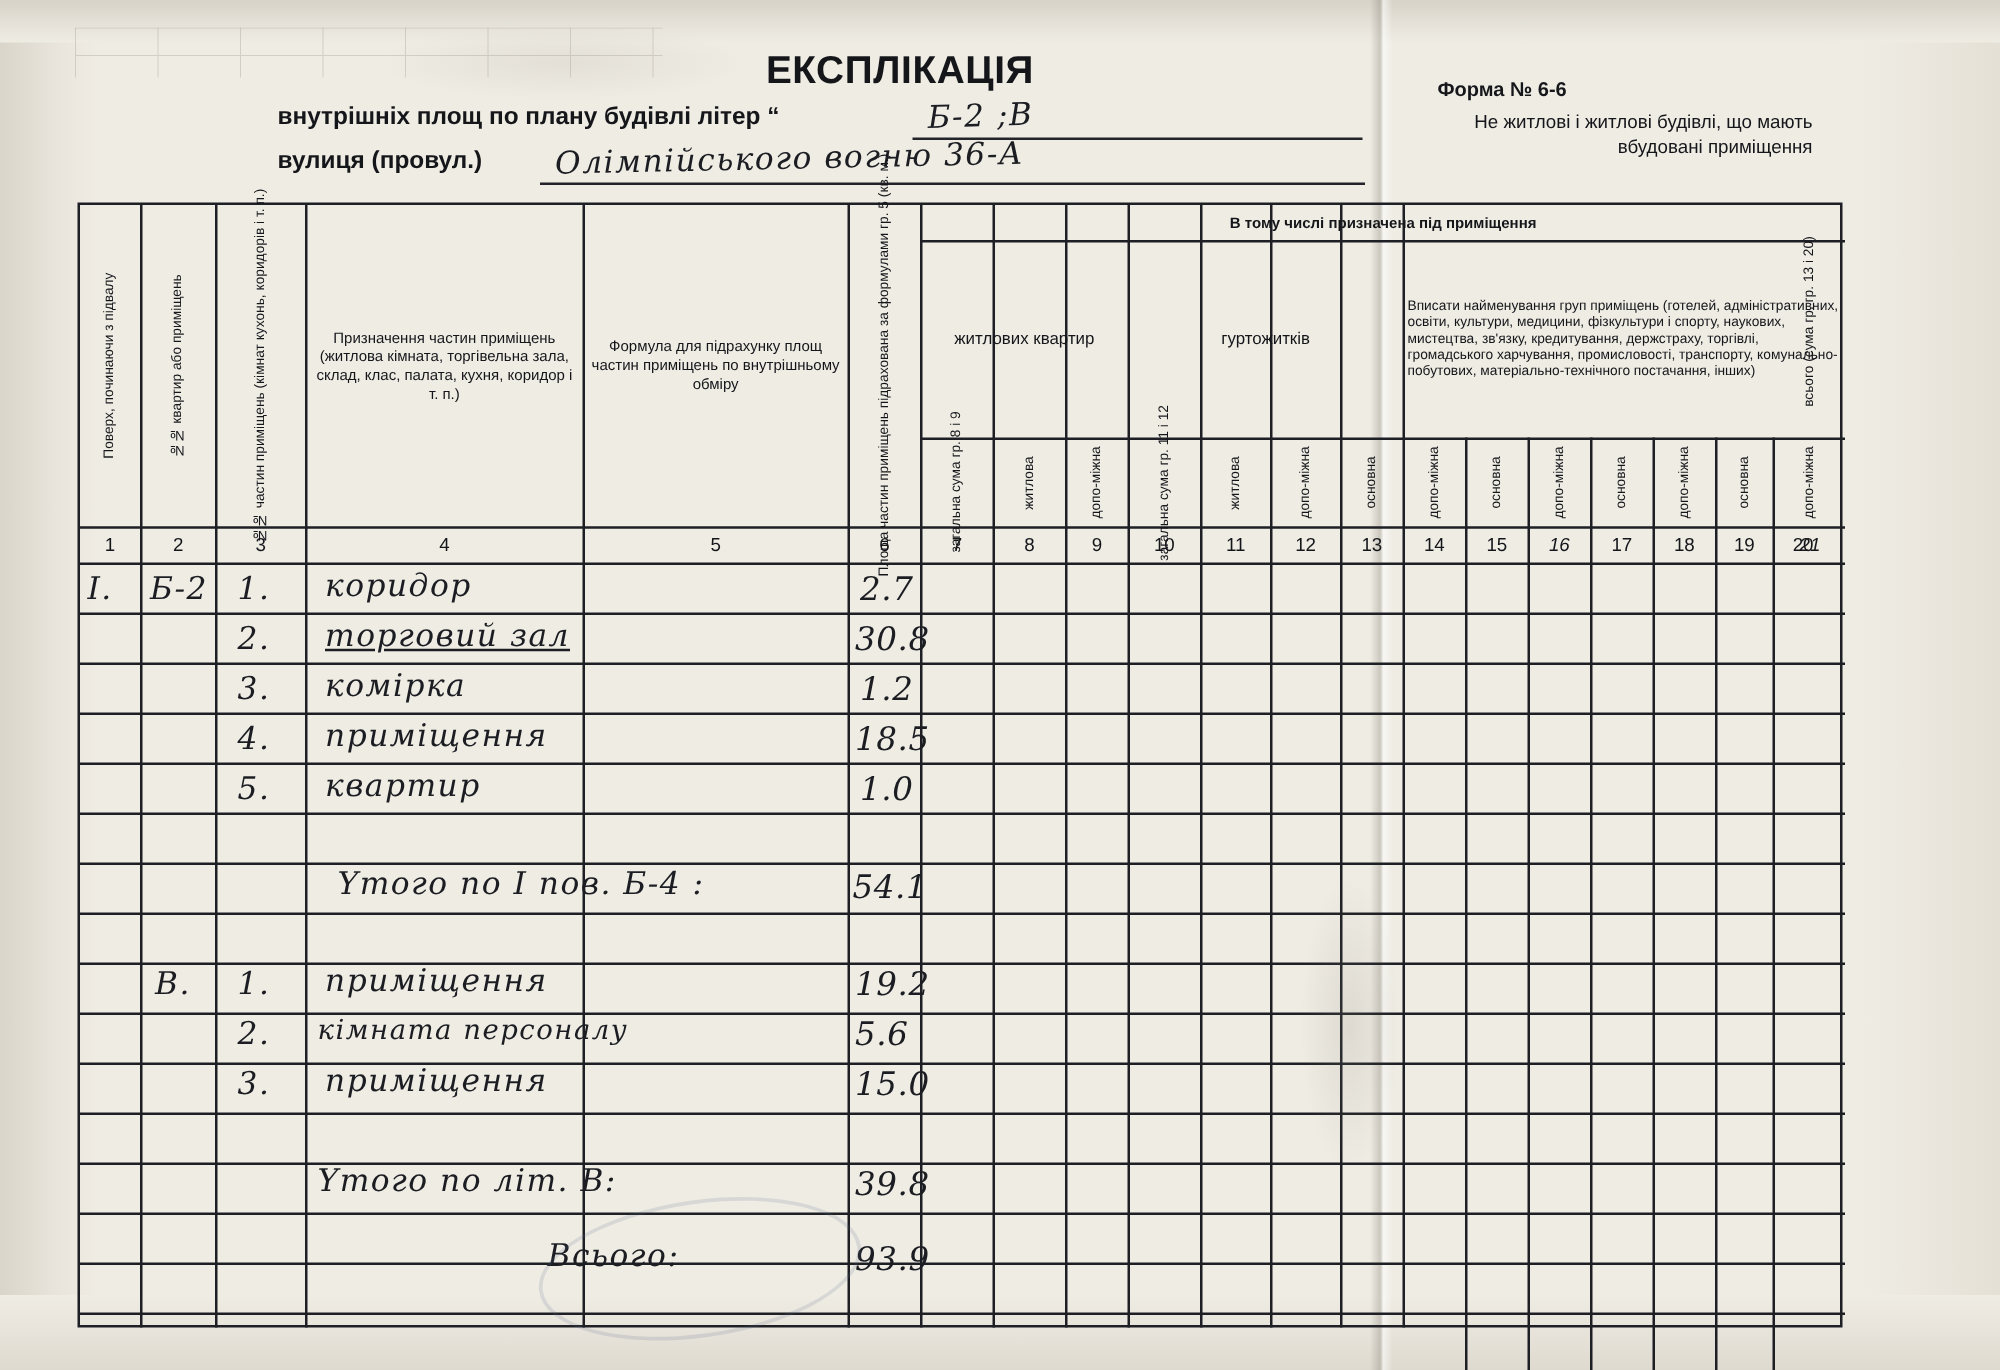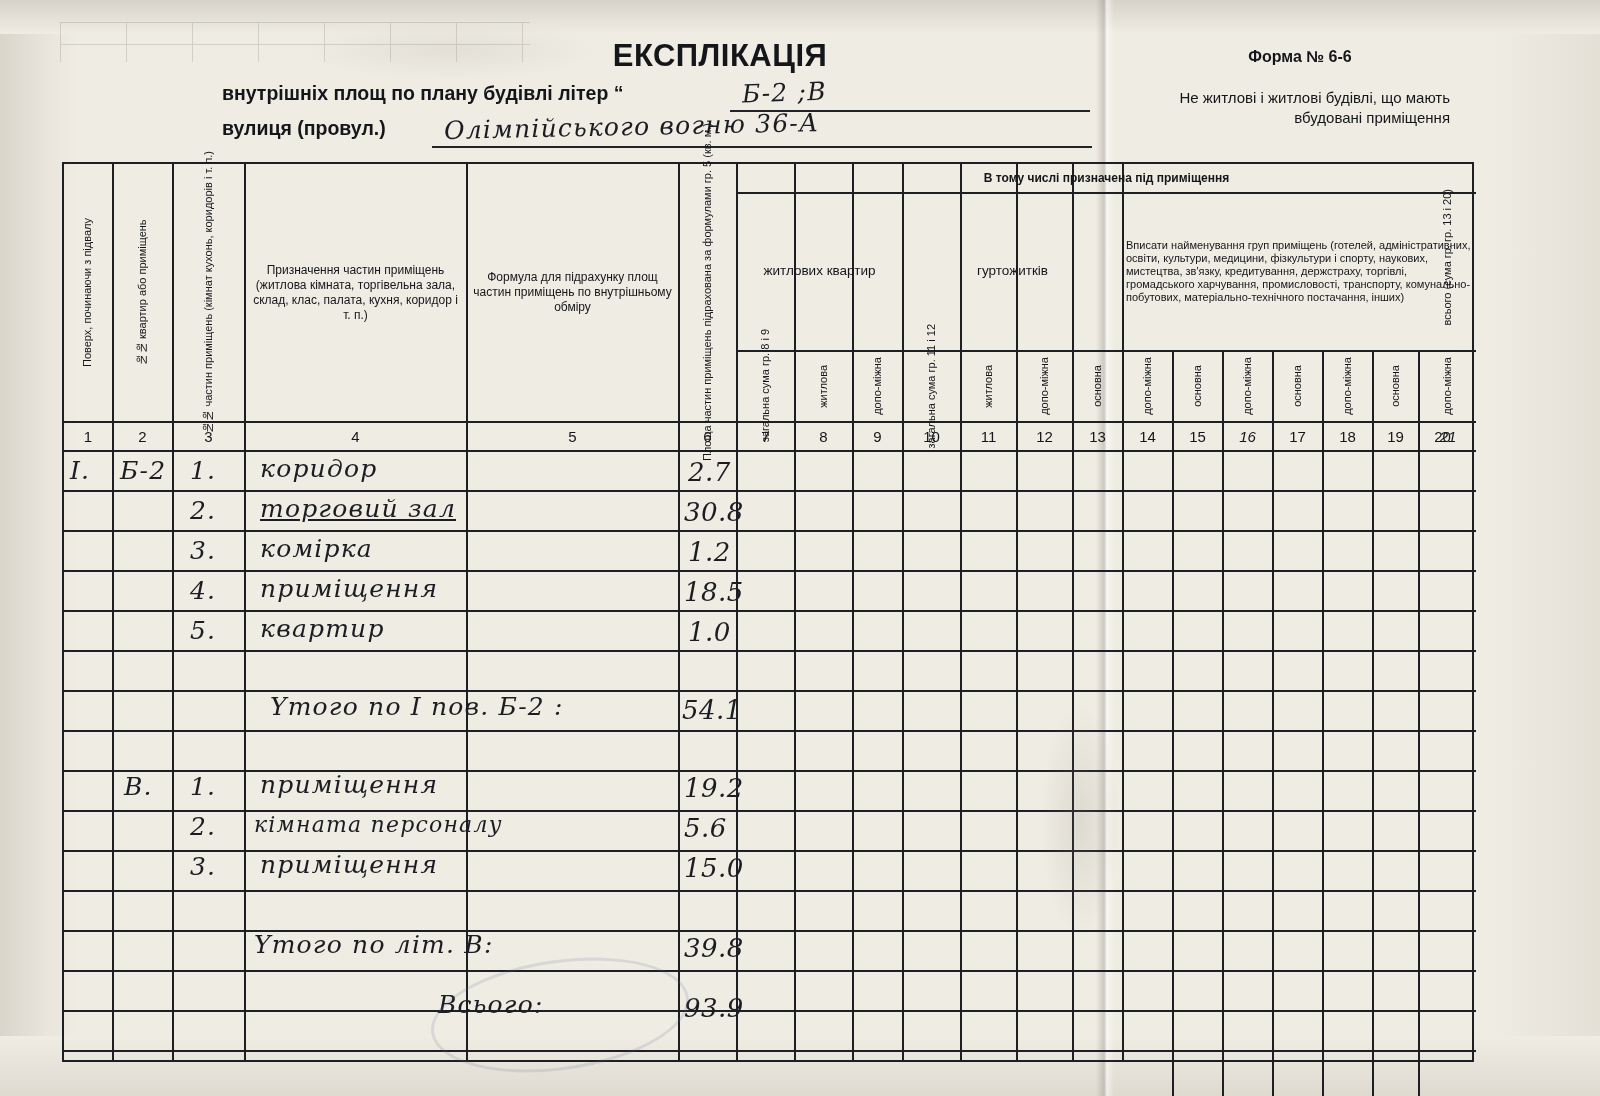--- a/index.html
+++ b/index.html
@@ -109,24 +109,24 @@
     left: 730px; top: 110px; width: 360px; height: 2px;
     background: #22242a;
   }
   .rule2 {
     position: absolute;
     left: 432px; top: 146px; width: 660px; height: 2px;
     background: #22242a;
   }
   .form-no {
     position: absolute;
-    right: 150px; top: 48px;
+    right: 150px; top: 64px;
     font-size: 16px;
     font-weight: bold;
-    text-align: center;
+    text-align: left;
     width: 300px;
   }
   .form-sub {
     position: absolute;
     right: 150px; top: 88px;
     font-size: 15px;
     text-align: right;
     width: 320px;
     line-height: 1.35;
   }
@@ -387,21 +387,21 @@
     <div class="hw hw-num" style="left:624px; top:373px;">1.2</div>
 
     <div class="hw" style="left:126px; top:412px;">4.</div>
     <div class="hw" style="left:196px; top:410px;">приміщення</div>
     <div class="hw hw-num" style="left:620px; top:413px;">18.5</div>
 
     <div class="hw" style="left:126px; top:452px;">5.</div>
     <div class="hw" style="left:196px; top:450px;">квартир</div>
     <div class="hw hw-num" style="left:624px; top:453px;">1.0</div>
 
-    <div class="hw" style="left:206px; top:528px;">Υтого по І пов. Б-2 :</div>
+    <div class="hw" style="left:206px; top:528px;">Υтого по І пов. Б-4 :</div>
     <div class="hw hw-num" style="left:618px; top:531px;">54.1</div>
 
     <div class="hw" style="left:60px;  top:608px;">В.</div>
     <div class="hw" style="left:126px; top:608px;">1.</div>
     <div class="hw" style="left:196px; top:606px;">приміщення</div>
     <div class="hw hw-num" style="left:620px; top:609px;">19.2</div>
 
     <div class="hw" style="left:126px; top:648px;">2.</div>
     <div class="hw hw-sm" style="left:190px; top:648px;">кімната персоналу</div>
     <div class="hw hw-num" style="left:620px; top:649px;">5.6</div>

